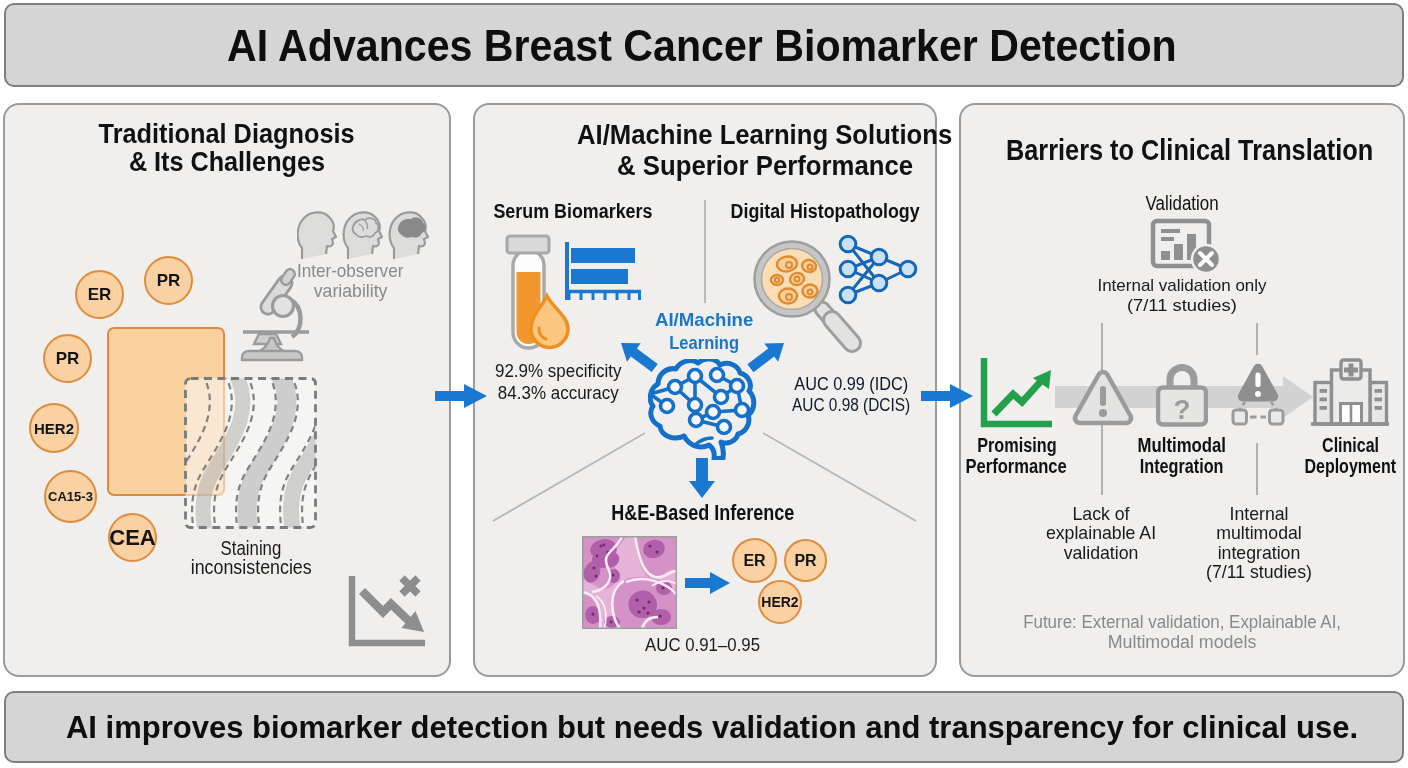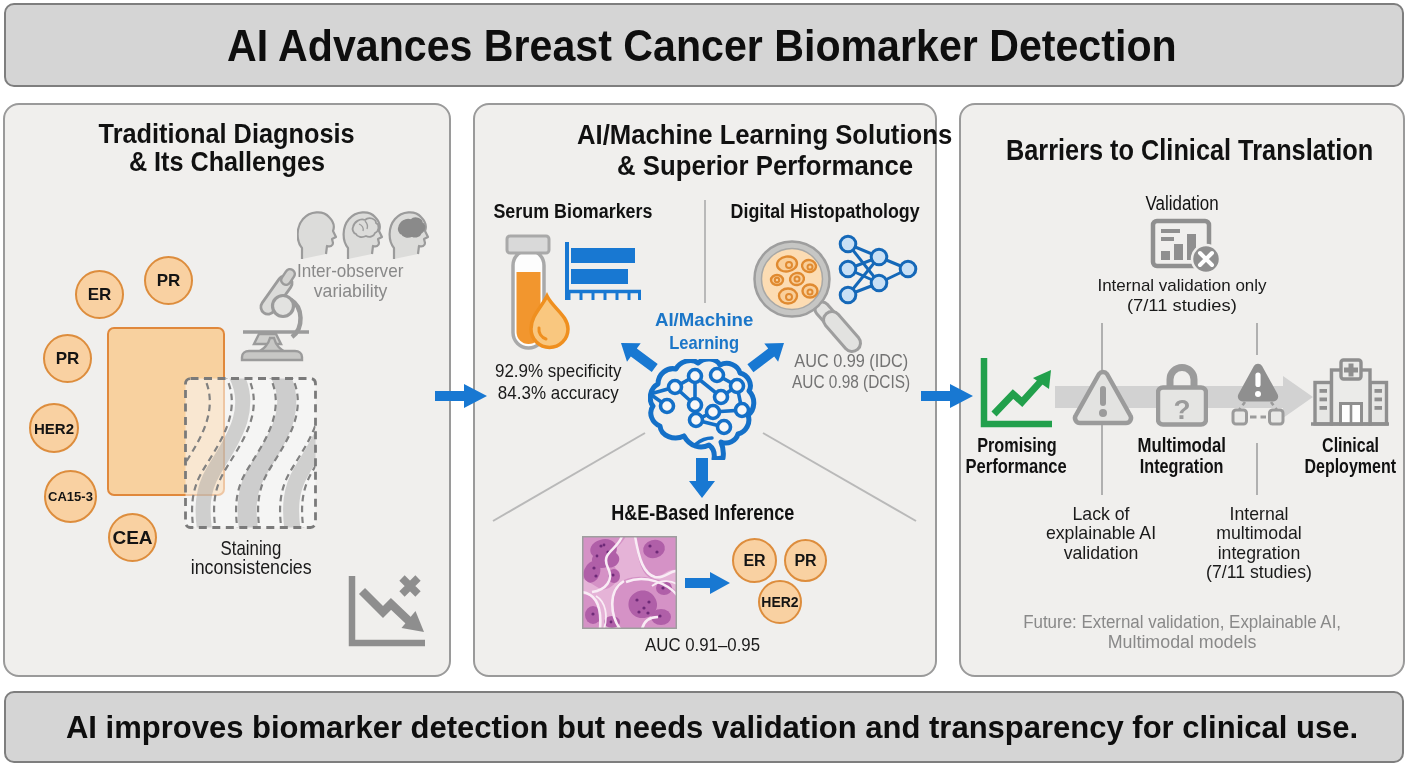--- a/index.html
+++ b/index.html
@@ -60,21 +60,21 @@
       </g>
     </g>
     <rect x="1.5" y="1.5" width="130" height="149" rx="5" fill="none" stroke="#7a7a7a" stroke-width="2.8" stroke-dasharray="8,5.5"></rect>
   </svg>
 
   <div class="abs circ" style="left:75px;top:270px;width:49px;height:49px;font-size:17px;">ER</div>
   <div class="abs circ" style="left:144px;top:256px;width:49px;height:49px;font-size:17px;">PR</div>
   <div class="abs circ" style="left:43px;top:334px;width:49px;height:49px;font-size:17px;">PR</div>
   <div class="abs circ" style="left:29px;top:403px;width:50px;height:50px;font-size:15px;">HER2</div>
   <div class="abs circ" style="left:44px;top:470px;width:53px;height:53px;font-size:13px;">CA15-3</div>
-  <div class="abs circ" style="left:108px;top:513px;width:49px;height:49px;font-size:19px;">CEA</div>
+  <div class="abs circ" style="left:108px;top:513px;width:49px;height:49px;font-size:22px;">CEA</div>
 
   <svg class="abs" style="left:297px;top:210px;" width="138" height="50" viewBox="0 0 138 50">
     <g stroke="#9b9b9b" stroke-width="2.2" fill="#dcdcda" stroke-linejoin="round">
       <path d="M5,49 V38 C-1,31 -1,17 6,9 C13,1 26,0 32,7 C36,11 38,16 36,21 l3,6 -4,2 1,4 c0,3 -3,4 -6,3 l-1,8"></path>
       <path d="M51,49 V38 C45,31 45,17 52,9 C59,1 72,0 78,7 C82,11 84,16 82,21 l3,6 -4,2 1,4 c0,3 -3,4 -6,3 l-1,8"></path>
       <path d="M97,49 V38 C91,31 91,17 98,9 C105,1 118,0 124,7 C128,11 130,16 128,21 l3,6 -4,2 1,4 c0,3 -3,4 -6,3 l-1,8"></path>
     </g>
     <path d="M56,17 c1,-5 7,-9 12,-7 c4,-4 11,-1 11,3 c4,2 3,8 -1,10 c-1,3 -5,5 -9,3 c-4,2 -9,1 -10,-2 c-3,-1 -4,-5 -3,-7 z" fill="none" stroke="#9b9b9b" stroke-width="1.8"></path>
     <path d="M62,14 c3,1 5,4 4,7 M68,11 c2,2 3,5 2,8" fill="none" stroke="#9b9b9b" stroke-width="1.3"></path>
     <path d="M102,17 c1,-5 7,-9 12,-7 c4,-4 11,-1 11,3 c4,2 3,8 -1,10 c-1,3 -5,5 -9,3 c-4,2 -9,1 -10,-2 c-3,-1 -4,-5 -3,-7 z" fill="#8a8a8a" stroke="#8a8a8a" stroke-width="1.5"></path>
@@ -189,21 +189,21 @@
     <g fill="#c9e0f5" stroke="#1568b8" stroke-width="3">
       <circle cx="12" cy="12" r="7.8"></circle>
         <circle cx="12" cy="37" r="7.8"></circle>
         <circle cx="12" cy="63" r="7.8"></circle>
       <circle cx="43" cy="25" r="7.8"></circle>
         <circle cx="43" cy="51" r="7.8"></circle>
       <circle cx="72" cy="37" r="7.8"></circle>
     </g>
   </svg>
 
-  <div class="abs ctr" style="left:731px;top:351px;width:240px;font-size:17.5px;line-height:21px;color:#737373;"><span style="transform:scaleX(0.93);">AUC 0.99 (IDC)</span><br><span style="transform:scaleX(0.88);">AUC 0.98 (DCIS)</span></div>
+  <div class="abs ctr" style="left:731px;top:374px;width:240px;font-size:17.5px;line-height:21px;color:#0f172a;"><span style="transform:scaleX(0.93);">AUC 0.99 (IDC)</span><br><span style="transform:scaleX(0.88);">AUC 0.98 (DCIS)</span></div>
 
   <div class="abs ctr" style="left:604px;top:309.3px;width:200px;font-size:19px;font-weight:bold;color:#1b76c8;line-height:22.3px;"><span style="transform:scaleX(0.98);">AI/Machine</span><br><span style="transform:scaleX(0.87);">Learning</span></div>
 
   <svg class="abs" style="left:648px;top:359px;" width="110" height="101" viewBox="0 0 110 101">
     <path d="M36,77 C26,82 13,77 12,67 C4,64 0,54 5,47 C0,41 2,29 10,25 C10,15 19,8 28,10 C32,2 44,-1 50,4 C57,-2 68,-1 72,6 C80,2 90,6 92,14 C100,16 105,25 101,32 C108,39 107,51 100,56 C103,64 98,73 90,75 C88,82 80,86 73,83 C75,88 76,93 75,99 L66,100 C67,94 65,89 61,86 C53,90 42,88 36,77" fill="none" stroke="#1470c8" stroke-width="5" stroke-linecap="round" stroke-linejoin="round"></path>
     <path d="M48,85 C53,81 58,79 64,79" fill="none" stroke="#1470c8" stroke-width="3.5" stroke-linecap="round"></path>
     <g stroke="#1470c8" stroke-width="3.6" fill="none">
       <polyline points="2,35 27,28 47,17 47,46 27,28"></polyline>
       <polyline points="2,35 19,47"></polyline>
       <polyline points="47,17 73,38 89,27 69,16"></polyline>

